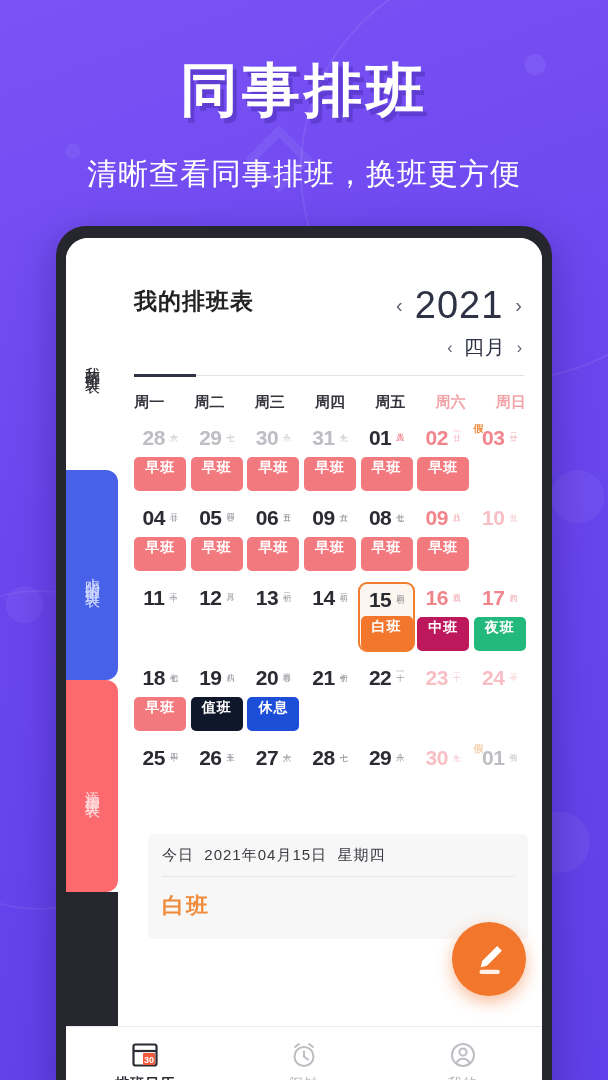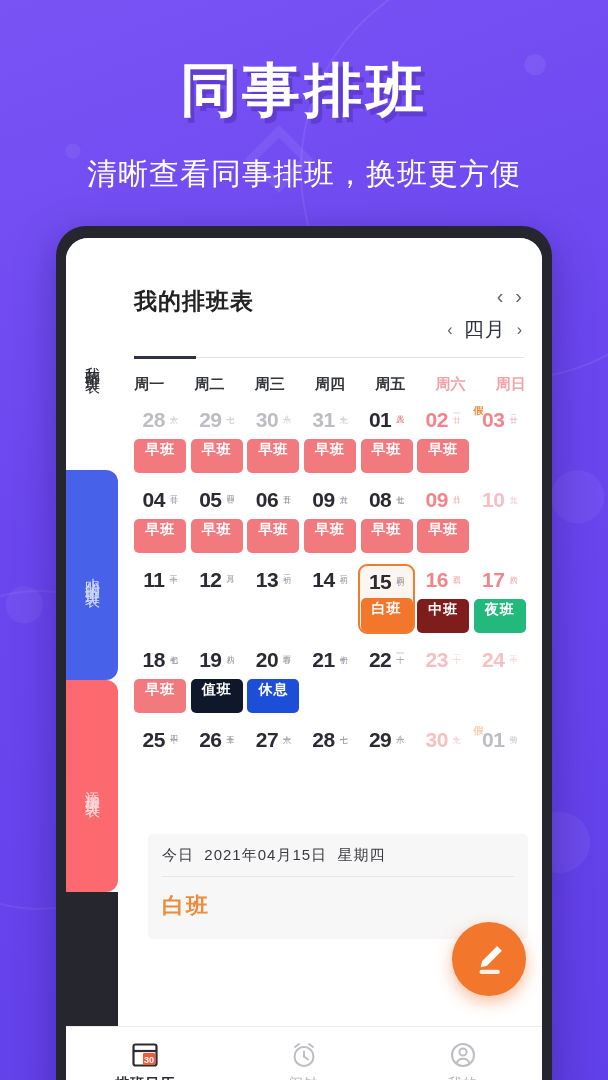--- a/index.html
+++ b/index.html
@@ -194,20 +194,21 @@
       <div class="vtab-rest"></div>
     </div>
 
     <div class="panel">
 
       <div class="cal-head">
         <div class="cal-title">我的排班表</div>
         <div class="ym">
           <div class="yrow">
             <span class="chev">‹</span>
+            <span class="yr">2021</span>
             <span class="chev">›</span>
           </div>
           <div class="mrow">
             <span class="chev chev-sm">‹</span>
             <span class="mo">四月</span>
             <span class="chev chev-sm">›</span>
           </div>
         </div>
       </div>
 
@@ -355,21 +356,21 @@
                   <span class="dnum">15</span>
                   <span class="lunar">初四</span>
                 </div>
                 <div class="shift" style="background: rgb(242, 119, 44);">白班</div>
               </div>
               <div class="cell wknd">
                 <div class="dnum-wrap">
                   <span class="dnum">16</span>
                   <span class="lunar">初五</span>
                 </div>
-                <div class="shift" style="background: #7f1d1d; font-family: Liberation Serif, serif;">中班</div>
+                <div class="shift" style="background: #be185d; font-family: Liberation Serif, serif;">中班</div>
               </div>
               <div class="cell wknd">
                 <div class="dnum-wrap">
                   <span class="dnum">17</span>
                   <span class="lunar">初六</span>
                 </div>
                 <div class="shift" style="background: rgb(35, 185, 124);">夜班</div>
               </div>
             </div>
             <div class="day-row">

